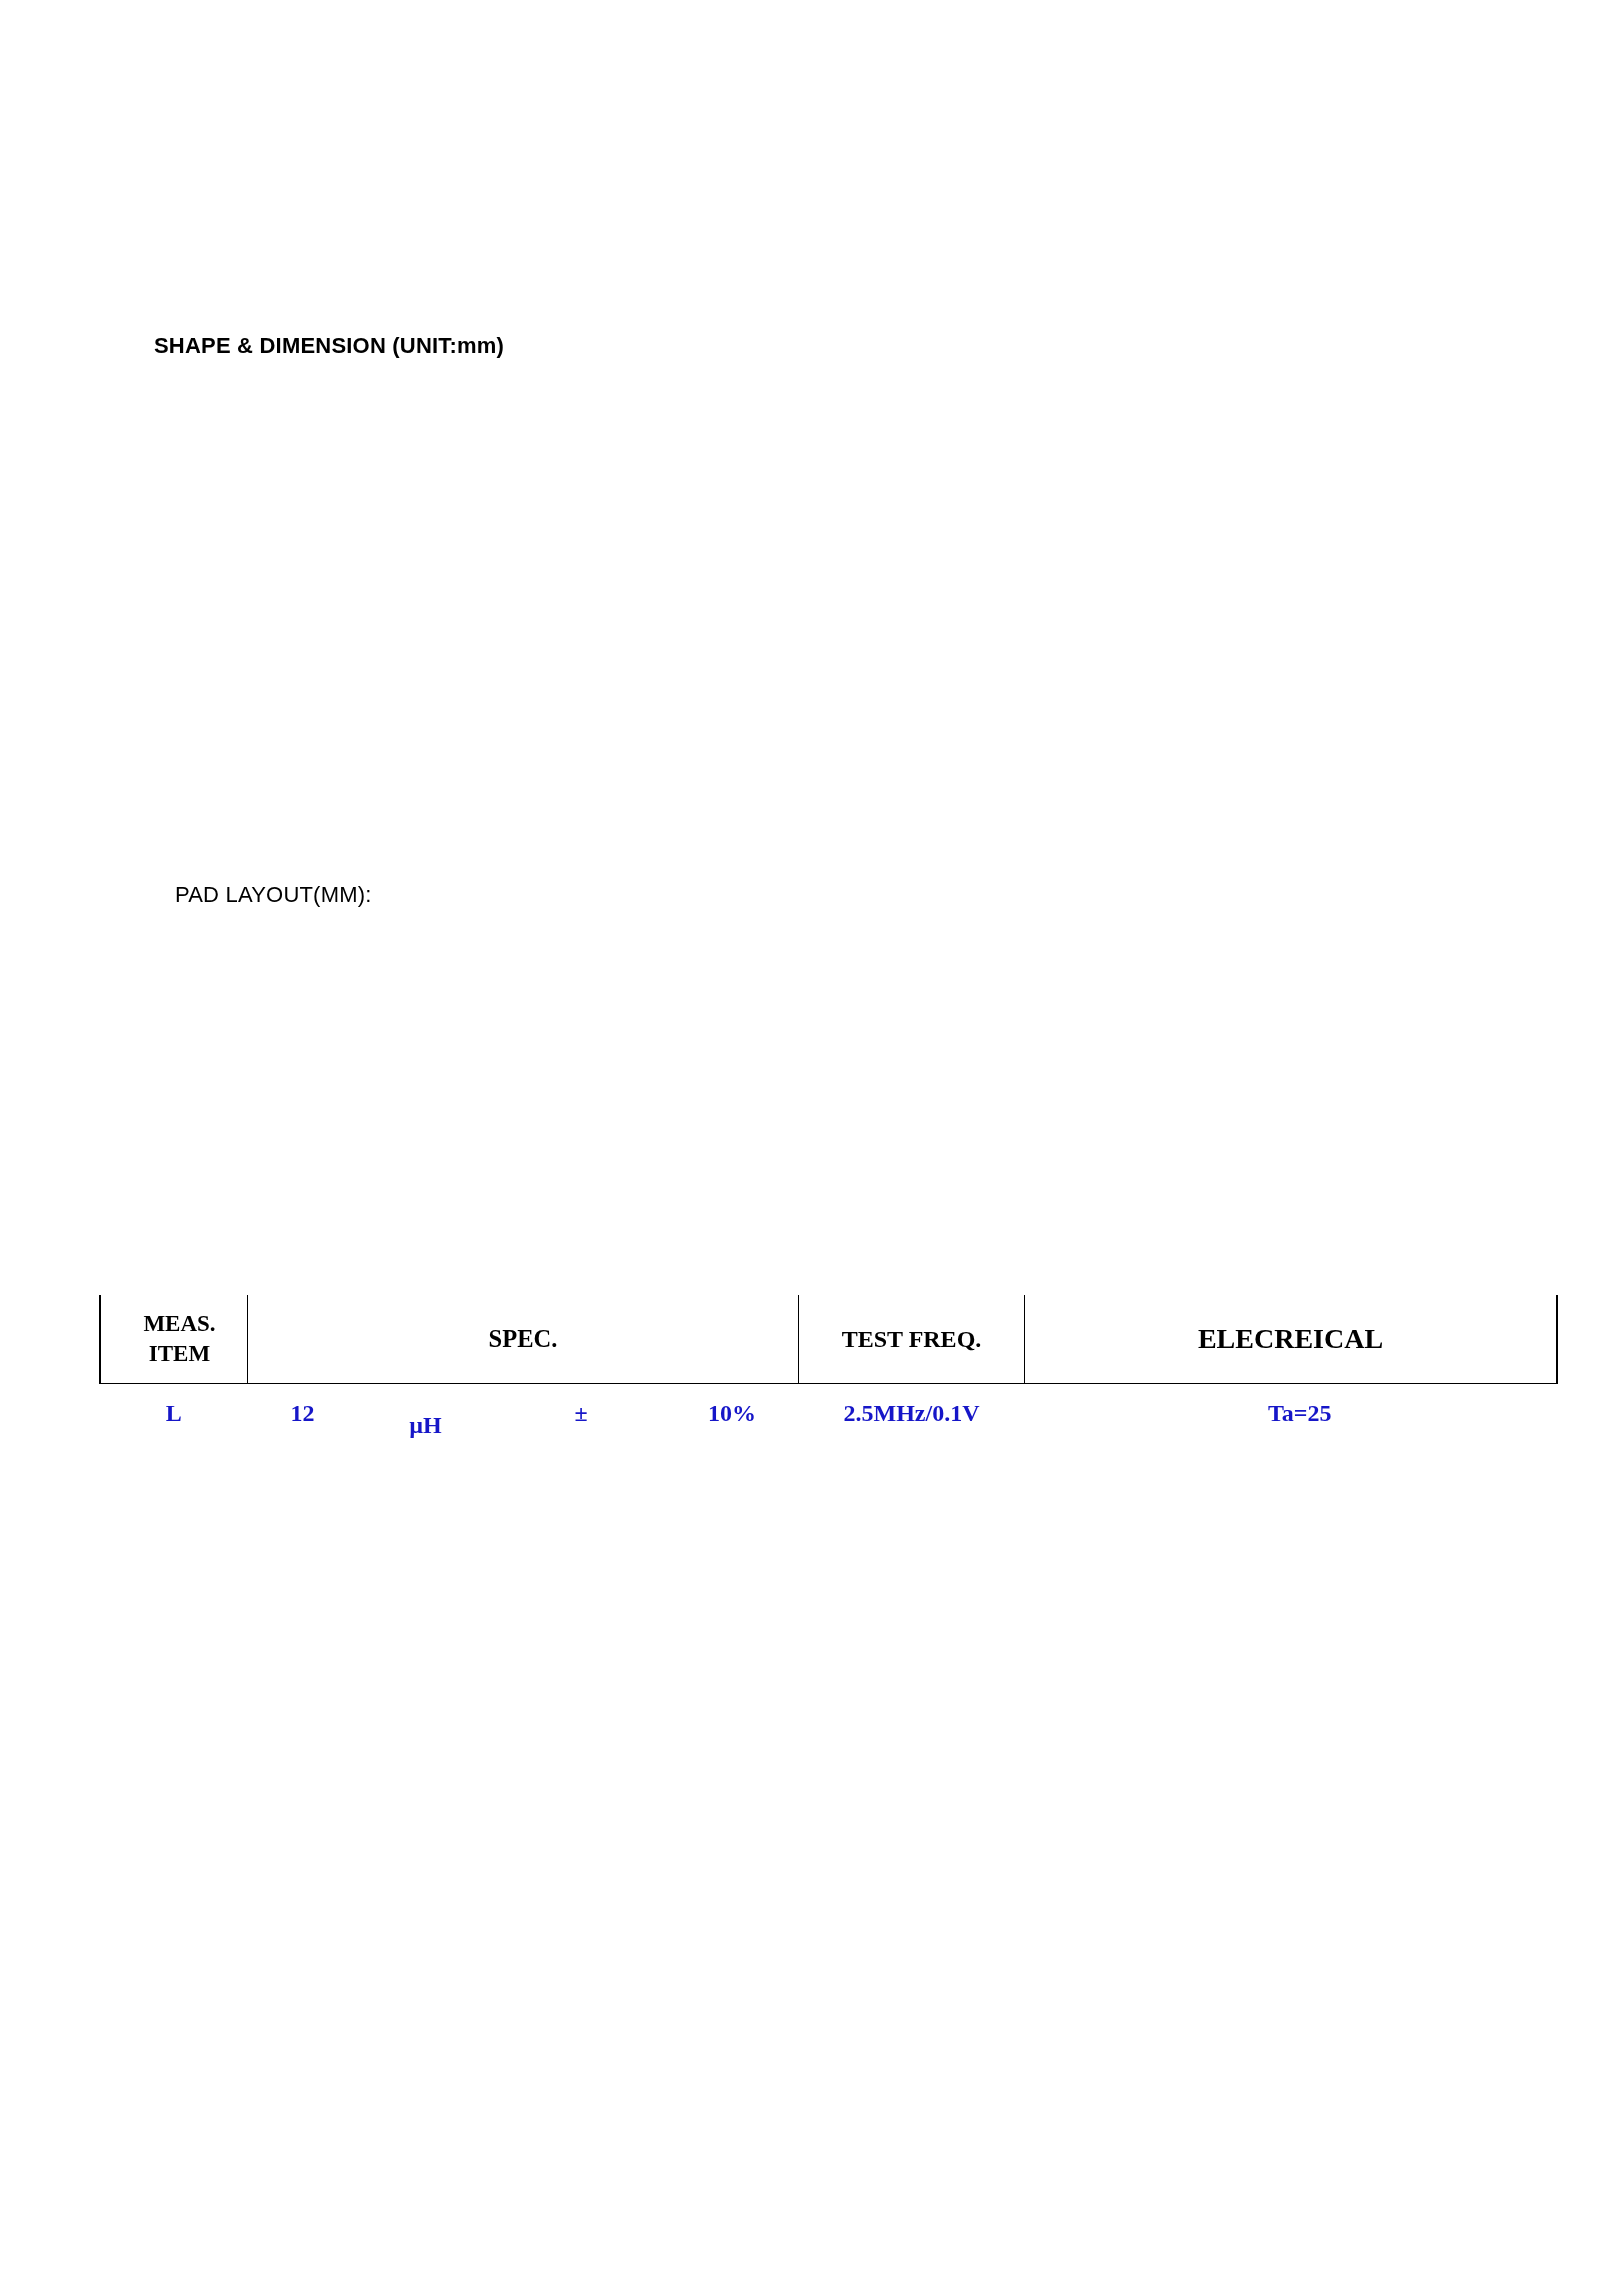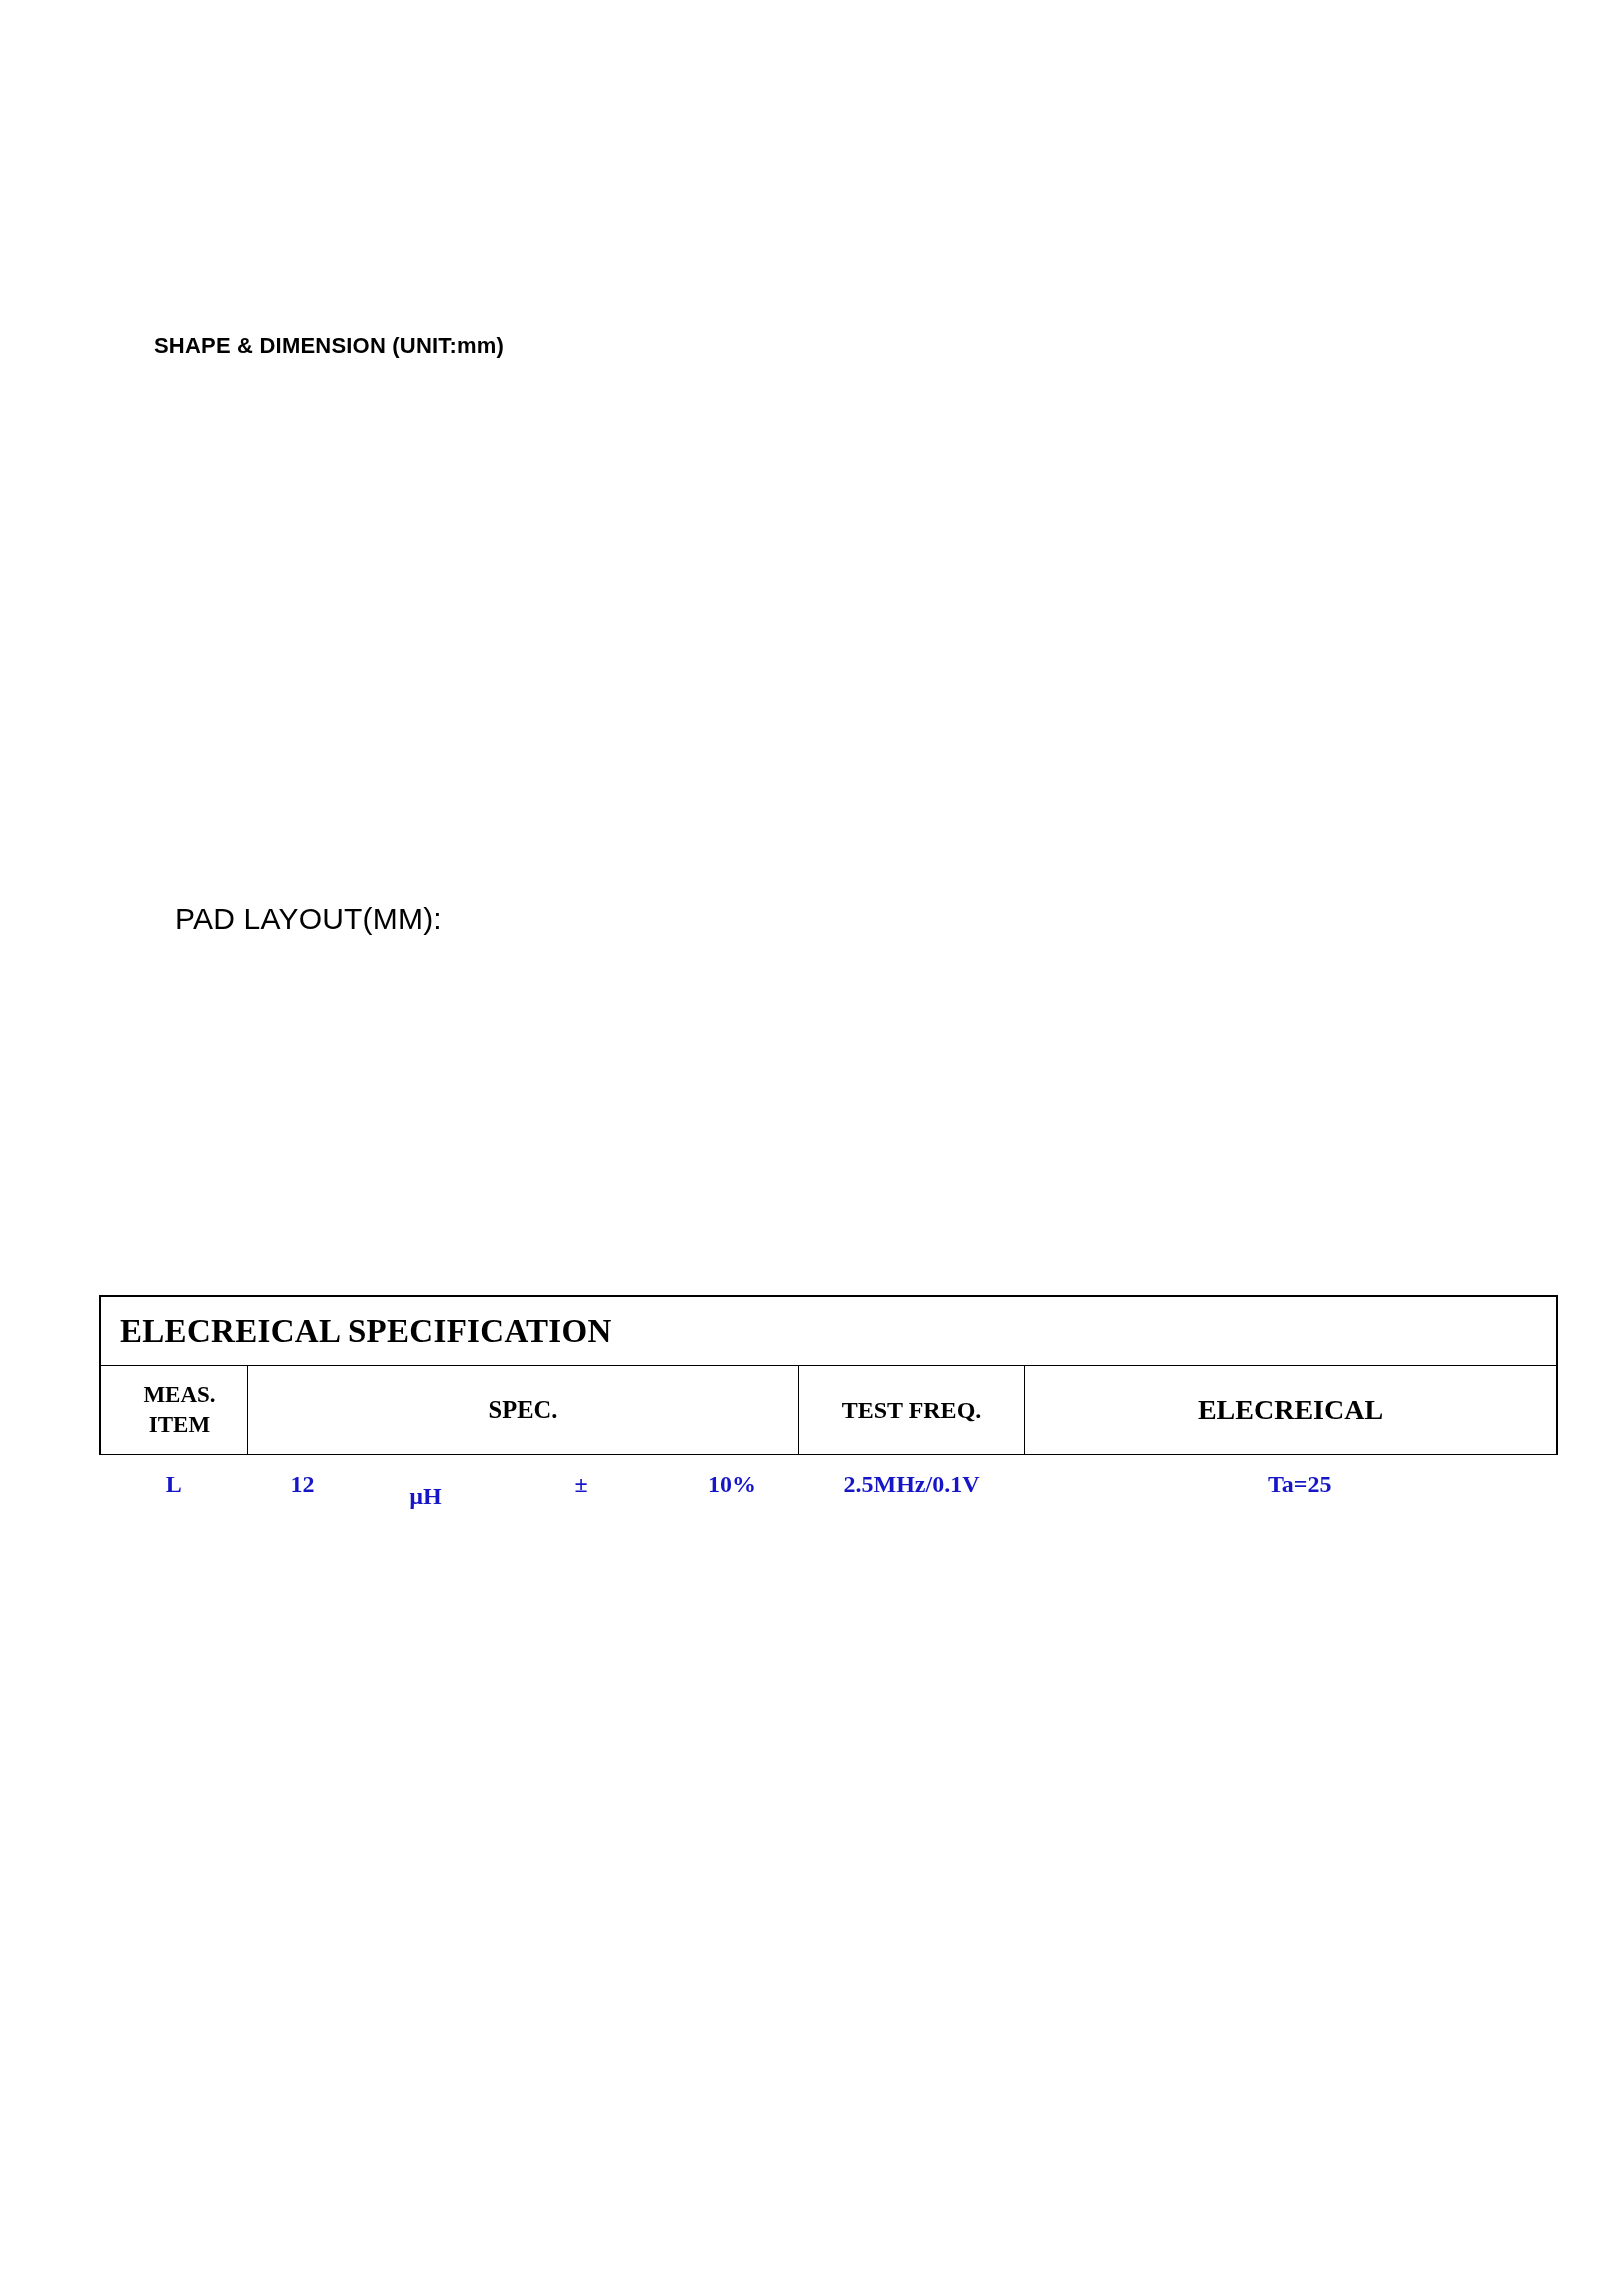--- a/index.html
+++ b/index.html
@@ -34,23 +34,23 @@
     font-size: 22px;
     font-weight: bold;
     letter-spacing: 0.2px;
     white-space: nowrap;
   }
 
   
   .pad-heading {
     position: absolute;
     left: 175px;
-    top: 902px;
+    top: 882px;
     font-family: "Liberation Sans", sans-serif;
-    font-size: 30px;
+    font-size: 22px;
     font-weight: normal;
     letter-spacing: 0.2px;
     white-space: nowrap;
   }
 
   
   .spec-table {
     position: absolute;
     left: 99px;
     top: 1295px;
@@ -146,25 +146,20 @@
 <body>
 
 <div class="page">
 
   <div class="shape-heading">SHAPE &amp; DIMENSION (UNIT:mm)</div>
 
   <div class="pad-heading">PAD LAYOUT(MM):</div>
 
   <table class="spec-table">
     <tbody>
-        <tr class="spec-title-row">
-      <td colspan="4">
-        <span class="spec-title">ELECREICAL SPECIFICATION</span>
-      </td>
-    </tr>
     <tr class="spec-header-row">
       <td class="hdr-meas edge-left" style="width:133px;padding-left:12px;">
         <div>MEAS.</div>
         <div>ITEM</div>
       </td>
       <td class="hdr-spec" style="width:548px;">SPEC.</td>
       <td class="hdr-freq" style="width:223px;">TEST FREQ.</td>
       <td class="hdr-cond edge-right">ELECREICAL</td>
     </tr>
     <tr class="spec-data-row">

